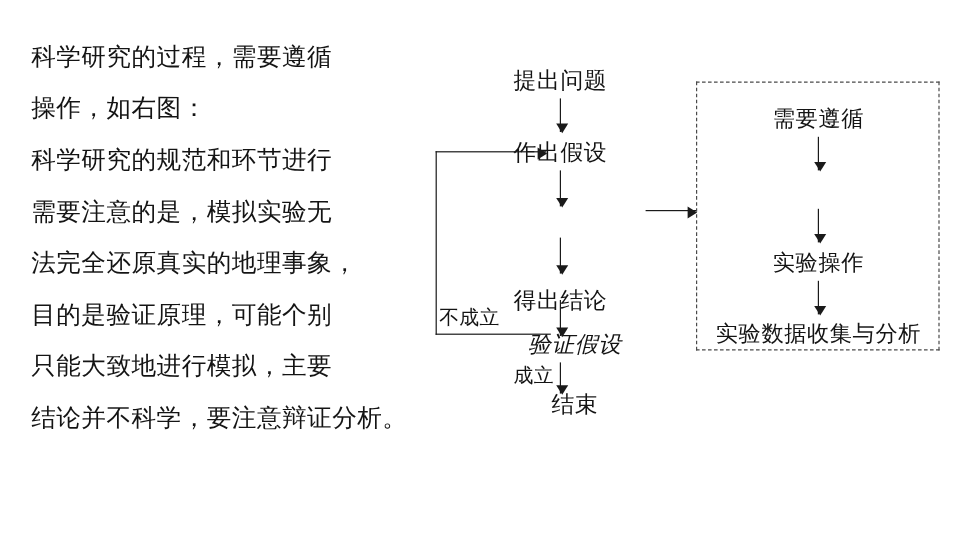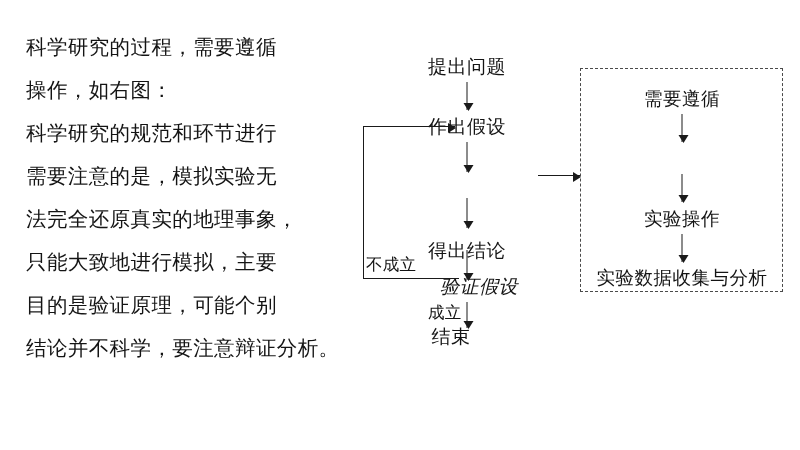--- a/index.html
+++ b/index.html
@@ -130,22 +130,22 @@
 <body>
 
 <div id="page">
 
   <div id="prose">
     <div class="prose-line">科学研究的过程，需要遵循</div>
     <div class="prose-line">操作，如右图：</div>
     <div class="prose-line">科学研究的规范和环节进行</div>
     <div class="prose-line">需要注意的是，模拟实验无</div>
     <div class="prose-line">法完全还原真实的地理事象，</div>
+    <div class="prose-line">目的是验证原理，可能个别</div>
     <div class="prose-line">只能大致地进行模拟，主要</div>
-    <div class="prose-line">目的是验证原理，可能个别</div>
     <div class="prose-line">结论并不科学，要注意辩证分析。</div>
   </div>
 
   <div id="flow">
 
     <div class="node" style="left:112px; top:14px;">提出问题</div>
 
     <div class="varrow" style="left:112px; top:42px; height:28px;"></div>
 
     <div class="node" style="left:112px; top:74px;">作出假设</div>
@@ -158,21 +158,21 @@
     <div class="node" style="left:112px; top:182px;margin-top:16px;">得出结论</div>
 
     <div class="varrow" style="left:112px; top:210px; height:30px;"></div>
 
     <div class="node" style="left:124px; top:234px;font-style:italic;">验证假设</div>
 
     <div class="varrow" style="left:112px; top:262px; height:26px;"></div>
 
     <div class="edge-label" style="left:73px; top:262px;">成立</div>
 
-    <div class="node" style="left:96px; top:284px;">结束</div>
+    <div class="node" style="left:124px; top:284px;">结束</div>
 
     <div class="loop-h" style="left:8px; top:238px; width:96px;"></div>
 
     <div class="loop-v" style="left:8px; top:86px; height:153px;"></div>
 
     <div class="harrow" style="left:8px; top:86px; width:92px;"></div>
 
     <div class="edge-label" style="left:11px; top:214px;text-align:right;">不成立</div>
 
     <div class="harrow" style="left:183px; top:135px; width:42px;"></div>

